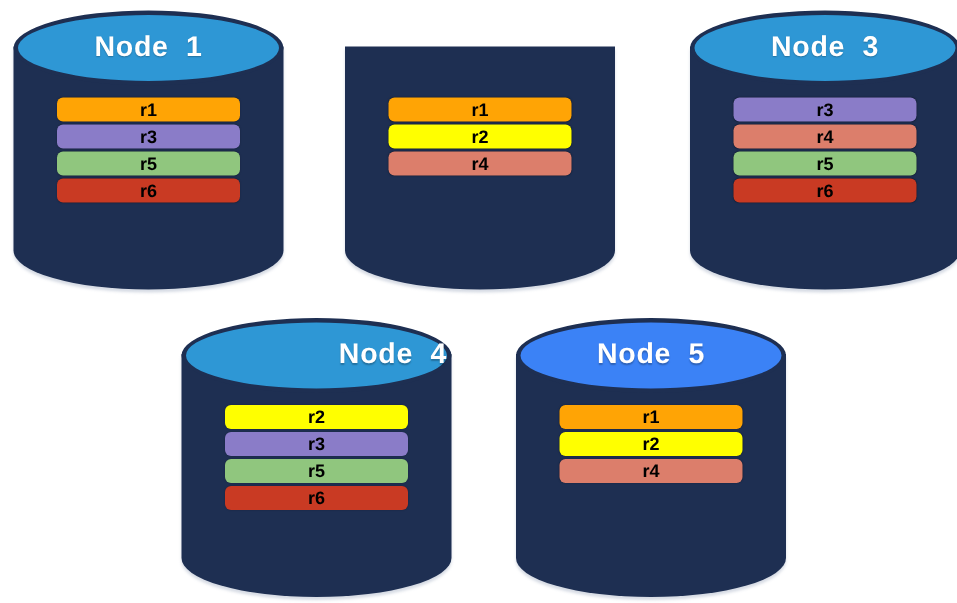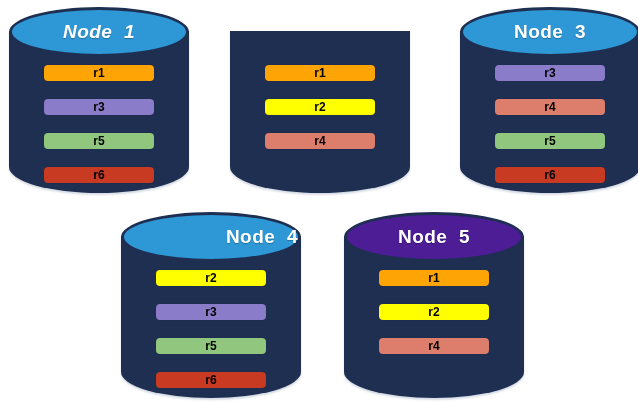--- a/index.html
+++ b/index.html
@@ -29,37 +29,37 @@
     font-size:19px;font-weight:bold;
     letter-spacing:0.5px;
     white-space:pre;
     text-shadow:0 1px 1px rgba(0,0,0,0.25);
   }
   .bars{
     position:absolute;left:0;top:58px;width:180px;
     display:flex;flex-direction:column;align-items:center;
   }
   .bar{
-    width:110px;height:16px;
-    margin-bottom:18px;
+    width:122px;height:16px;
+    margin-bottom:2px;
     border-radius:4px;
     color:#000000;
     font-size:12px;font-weight:bold;
     line-height:16px;text-align:center;
     box-shadow:0 0 1px rgba(0,0,0,0.35);
   }
 </style>
 </head>
 <body>
 
 <div id="stage">
 
   <div class="node" style="left:9px;top:7px">
     <div class="cyl-body" style="background: rgb(30, 47, 82);"></div>
-    <div class="cyl-top" style="background: rgb(46, 151, 213); font-style: italic;">
+    <div class="cyl-top" style="background: rgb(46, 151, 213);">
       <span class="node-label">Node  1</span>
     </div>
     <div class="bars">
       <div class="bar" style="background: rgb(255, 164, 5);">r1</div>
       <div class="bar" style="background: rgb(138, 124, 200);">r3</div>
       <div class="bar" style="background: rgb(144, 198, 126);">r5</div>
       <div class="bar" style="background: rgb(201, 58, 35);">r6</div>
     </div>
   </div>
 
@@ -93,21 +93,21 @@
     <div class="bars">
       <div class="bar" style="background: rgb(255, 255, 0);">r2</div>
       <div class="bar" style="background: rgb(138, 124, 200);">r3</div>
       <div class="bar" style="background: rgb(144, 198, 126);">r5</div>
       <div class="bar" style="background: rgb(201, 58, 35);">r6</div>
     </div>
   </div>
 
   <div class="node" style="left:344px;top:212px">
     <div class="cyl-body" style="background: rgb(30, 47, 82);"></div>
-    <div class="cyl-top" style="background: #4c1d95;">
+    <div class="cyl-top" style="background: #3b82f6;">
       <span class="node-label">Node  5</span>
     </div>
     <div class="bars">
       <div class="bar" style="background: rgb(255, 164, 5);">r1</div>
       <div class="bar" style="background: rgb(255, 255, 0);">r2</div>
       <div class="bar" style="background: rgb(220, 126, 107);">r4</div>
     </div>
   </div>
 
 </div>

